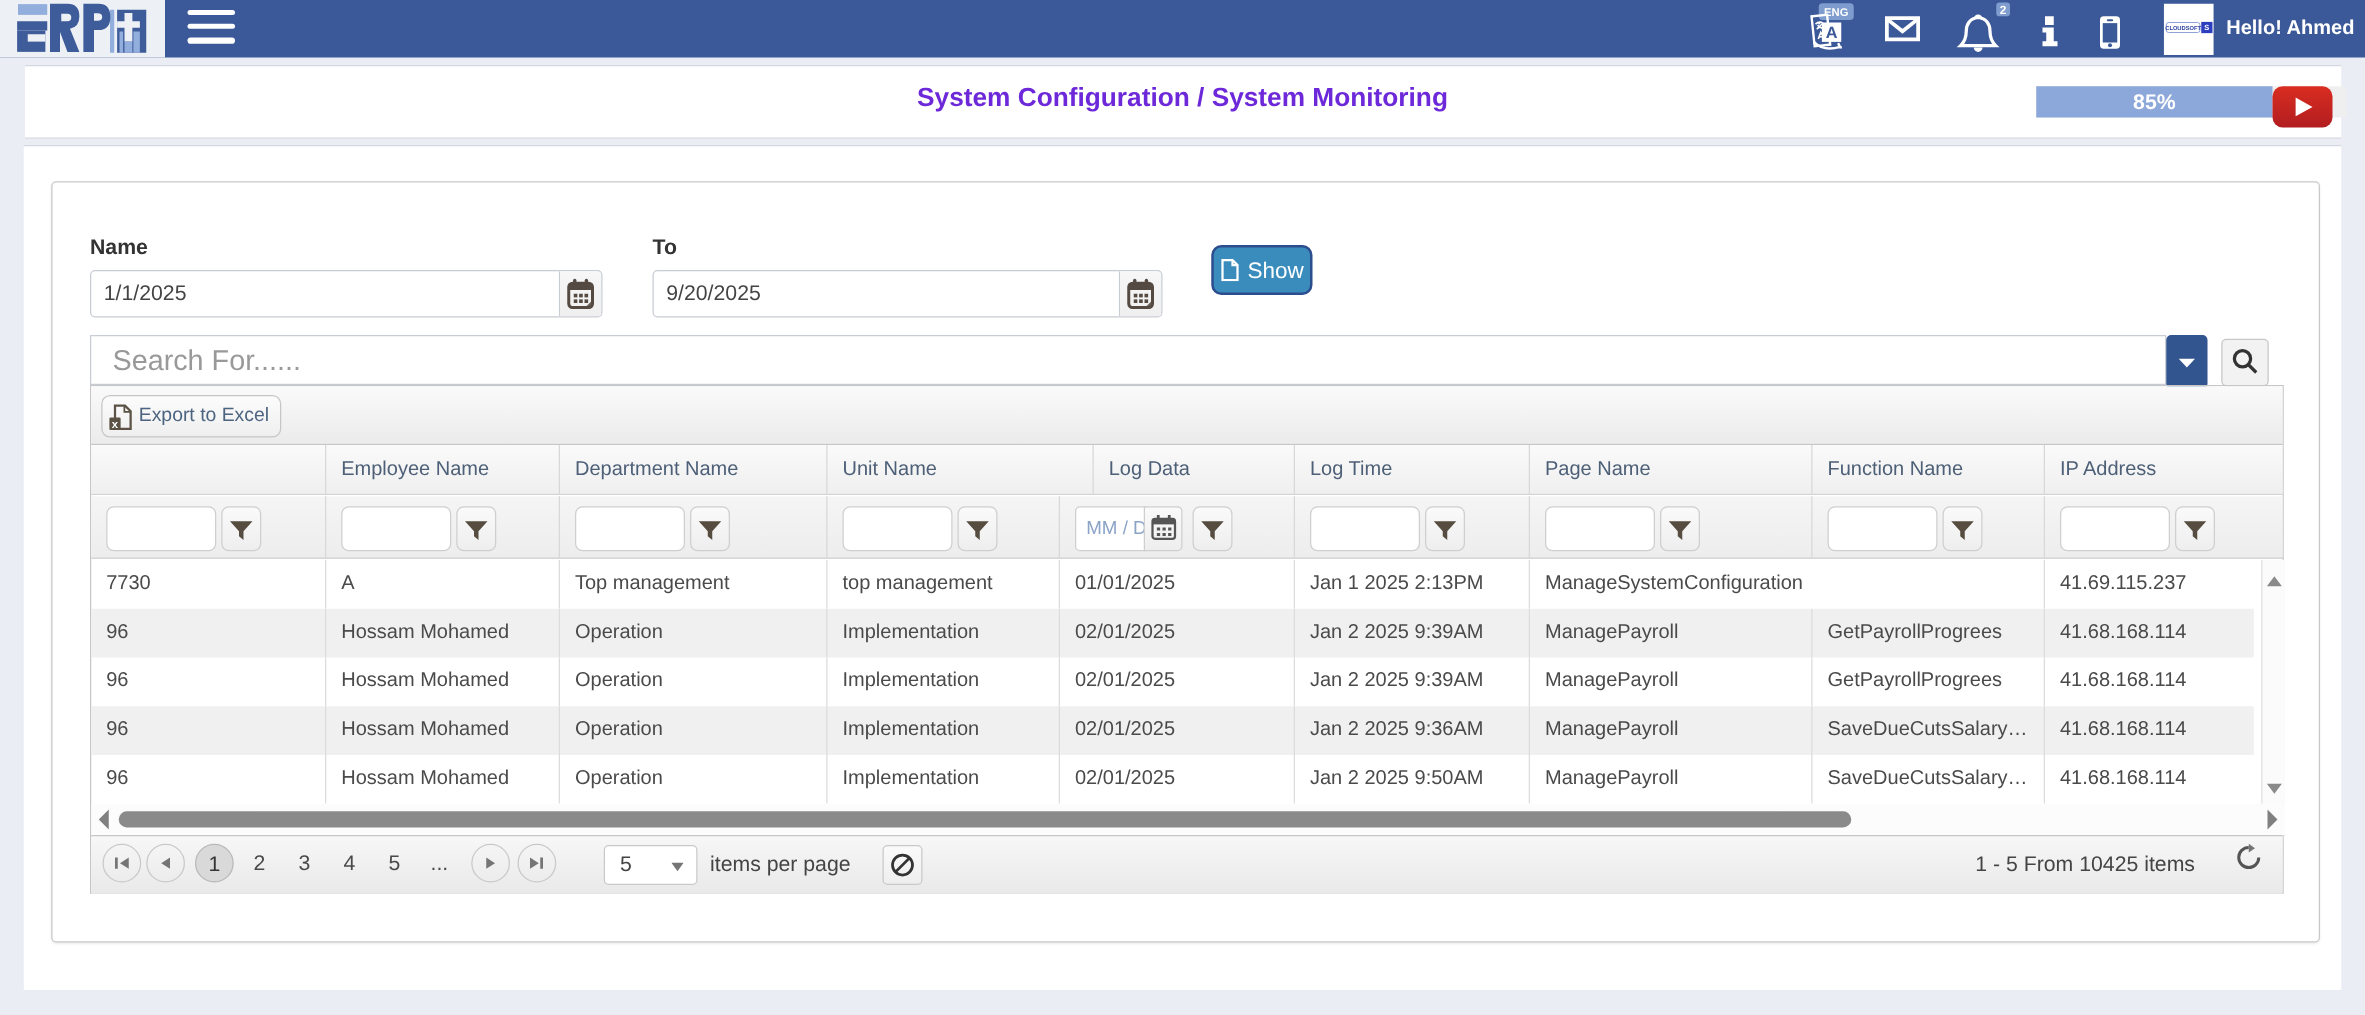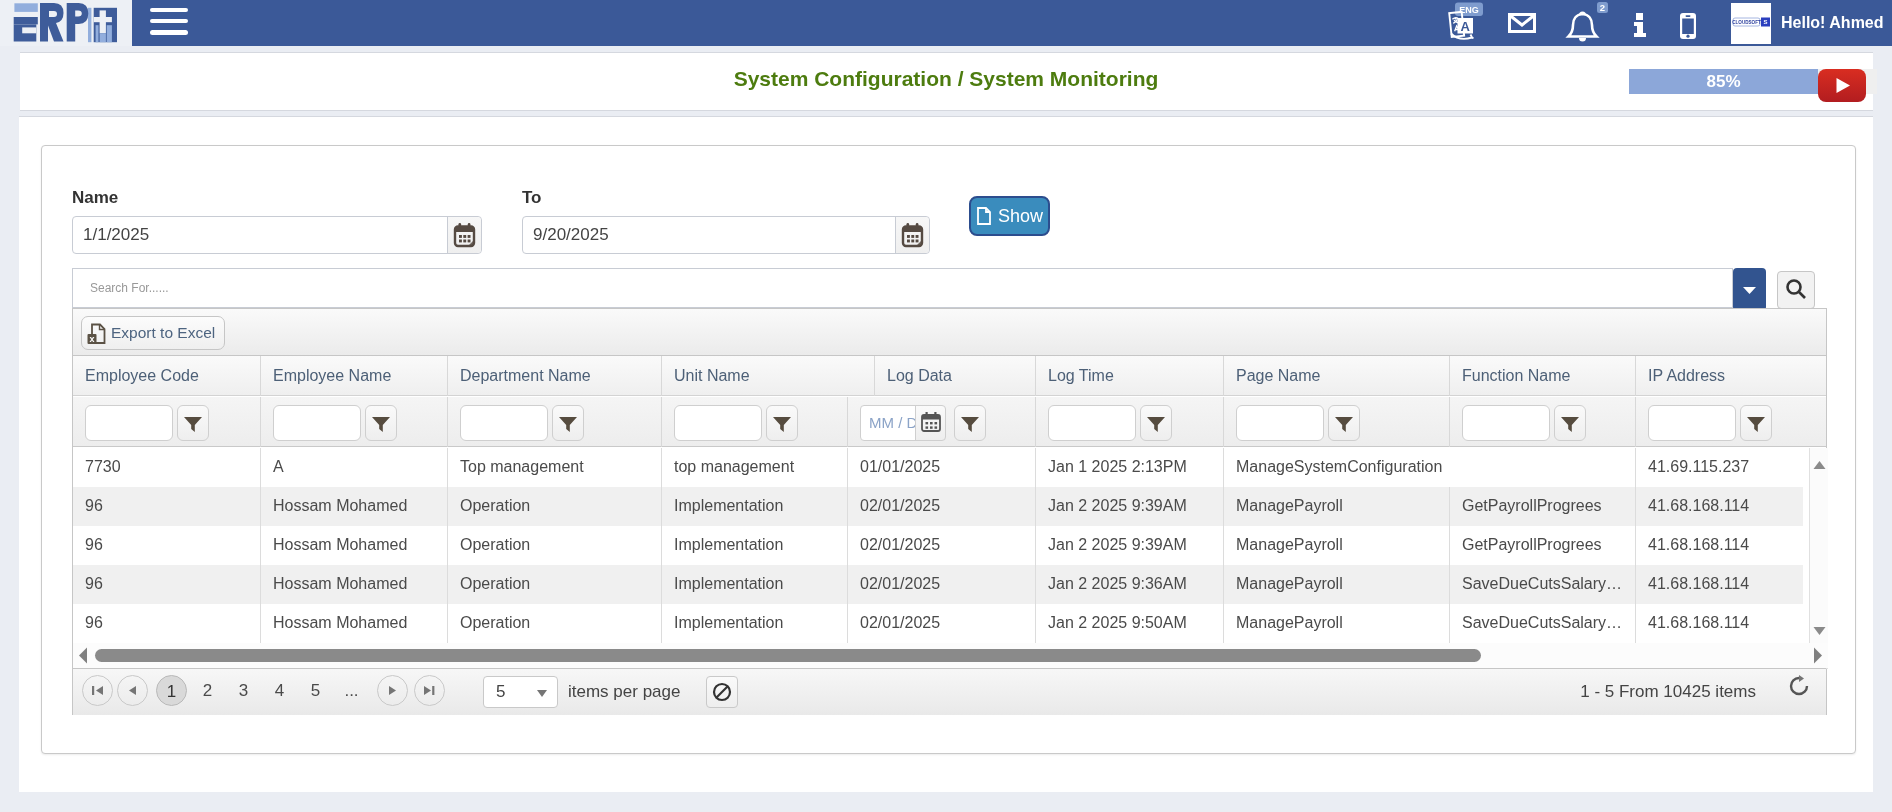--- a/index.html
+++ b/index.html
@@ -8,37 +8,37 @@
 
 
 #hdr { position:absolute; left:0; top:0; width:1892px; height:46px; background:#3b5998; }
 #logoBox { position:absolute; left:0; top:0; width:132px; height:46px; background:#edf0f5; }
 #burger { position:absolute; left:150px; top:0; width:38px; height:46px; }
 #burger div { position:absolute; left:0; width:38px; height:4.5px; border-radius:2.5px; background:#fff; }
 .hico { position:absolute; top:0; height:46px; }
 
 
 #titlebar { position:absolute; left:20px; top:52px; width:1853px; height:59px; background:#fff; border-top:1px solid #d5d8df; border-bottom:1px solid #d5d8df; }
-#titletext { position:absolute; left:0; top:67px; width:1892px; text-align:center; font-size:21px; font-weight:bold; color:#4d7c0f; }
+#titletext { position:absolute; left:0; top:67px; width:1892px; text-align:center; font-size:21px; font-weight:bold; color:#6d28d9; }
 #prog { position:absolute; left:1629px; top:69px; width:248px; height:25px; background:#efefef; }
 #progfill { position:absolute; left:0; top:0; width:189px; height:25px; background:#8ca7d9; color:#fff; font-weight:bold; font-size:17px; text-align:center; line-height:25px; }
 #ytbtn { position:absolute; left:1818px; top:69px; width:48px; height:33px; border-radius:8px; background:linear-gradient(#d92d21,#b21d20); }
 
 
 #content { position:absolute; left:19px; top:116px; width:1854px; height:676px; background:#fff; border-top:1px solid #d5d8df; }
 #panel { position:absolute; left:41px; top:145px; width:1815px; height:609px; background:#fff; border:1px solid #c9c9c9; border-radius:4px; box-shadow:0 1px 2px rgba(0,0,0,0.08); }
 
 .lbl { position:absolute; font-size:17px; font-weight:bold; color:#333; }
 .dateinp { position:absolute; height:38px; background:#fff; border:1px solid #c8ccd4; border-radius:4px; font-size:17px; color:#444; }
 .dateinp .val { position:absolute; left:10px; top:8px; }
 .calbtn { position:absolute; right:0; top:0; width:34px; height:36px; border-left:1px solid #c8ccd4; background:linear-gradient(#f7f7f7,#efefef); border-radius:0 4px 4px 0; }
 
 #showbtn { position:absolute; left:969px; top:196px; width:81px; height:40px; border-radius:8px; background:#3a8cbd; border:2px solid #2c4d8e; color:#ffffff; font-size:18px; line-height:36px; text-align:center; }
 
-#searchinp { position:absolute; left:72px; top:268px; width:1661px; height:40px; border:1px solid #c8ccd4; background:#fff; font-size:12px; color:#999; line-height:38px; padding-left:17px; }
+#searchinp { position:absolute; left:72px; top:268px; width:1661px; height:40px; border:1px solid #c8ccd4; background:#fff; font-size:23px; color:#999; line-height:38px; padding-left:17px; }
 #searchdrop { position:absolute; left:1733px; top:268px; width:33px; height:43px; background:#32548f; border-radius:4px; }
 #searchbtn { position:absolute; left:1777px; top:271px; width:38px; height:38px; background:#f2f2f2; border:1px solid #c6c6c6; border-radius:4px; }
 
 
 #grid { position:absolute; left:72px; top:308px; width:1755px; height:407px; border:1px solid #c6c6c6; }
 #toolbar { position:absolute; left:0; top:0; width:1753px; height:47px; background:linear-gradient(#fafafa,#ebebeb); border-bottom:1px solid #c6c6c6; }
 #exportbtn { position:absolute; left:8px; top:7px; width:144px; height:34px; background:linear-gradient(#fcfcfc,#efefef); border:1px solid #c6c6c6; border-radius:7px; font-size:15.5px; color:#4d6480; line-height:32px; text-align:left; padding-left:29px; white-space:nowrap; }
 #ghead { position:absolute; left:0; top:47px; width:1753px; height:40px; background:linear-gradient(#fafafa,#efefef); border-bottom:1px solid #d3d3d3; }
 #ghead .hc { position:absolute; top:0; height:40px; font-size:16px; color:#4d6077; line-height:39px; padding-left:12px; border-left:1px solid #d8d8d8; }
 #gfilter { position:absolute; left:0; top:88px; width:1753px; height:50px; background:linear-gradient(#f5f5f5,#ededed); border-bottom:1px solid #c9c9c9; }
@@ -233,21 +233,20 @@
     <div id="exportbtn">Export to Excel
       <svg width="20" height="22" viewBox="0 0 20 22" style="position:absolute;left:5px;top:6px;">
         <path d="M5 1.5 h8 l4.5 4.5 v14 h-12.5 z" fill="none" stroke="#5b5245" stroke-width="1.8"></path>
         <path d="M12.5 1.5 l0 5 l5 0" fill="none" stroke="#5b5245" stroke-width="1.4"></path>
         <rect x="0.5" y="11" width="9" height="10" fill="#5b5245" rx="1"></rect>
         <text x="5" y="19.3" font-size="9" font-weight="bold" fill="#fff" text-anchor="middle" font-family="Liberation Sans">x</text>
       </svg>
     </div>
   </div>
   <div id="ghead">
-      <div class="hc" style="left: 0px; width: 187px; border-left: none;">Employee Code</div>
       <div class="hc" style="left: 187px; width: 187px;">Employee Name</div>
       <div class="hc" style="left: 374px; width: 214px;">Department Name</div>
       <div class="hc" style="left: 588px; width: 186px;">Unit Name</div>
       <div class="hc" style="left: 774px; width: 188px; margin-left: 27px;">Log Data</div>
       <div class="hc" style="left: 962px; width: 188px;">Log Time</div>
       <div class="hc" style="left: 1150px; width: 226px;">Page Name</div>
       <div class="hc" style="left: 1376px; width: 186px;">Function Name</div>
       <div class="hc" style="left: 1562px; width: 174px;">IP Address</div>
     </div>
   <div id="gfilter">

